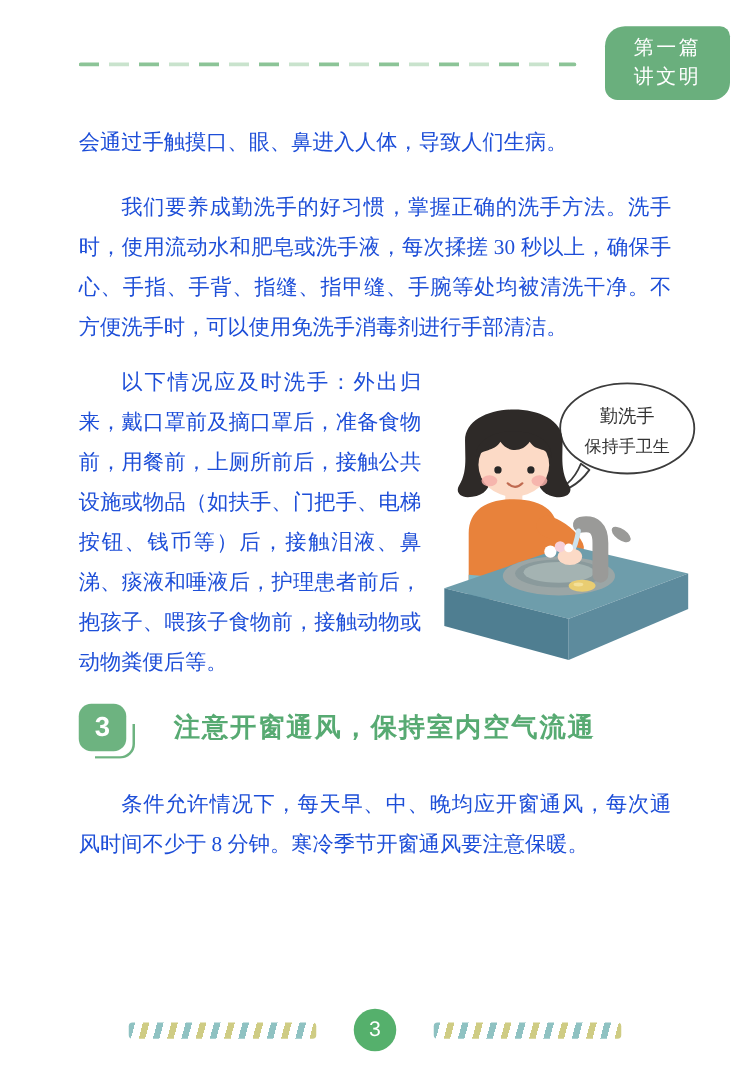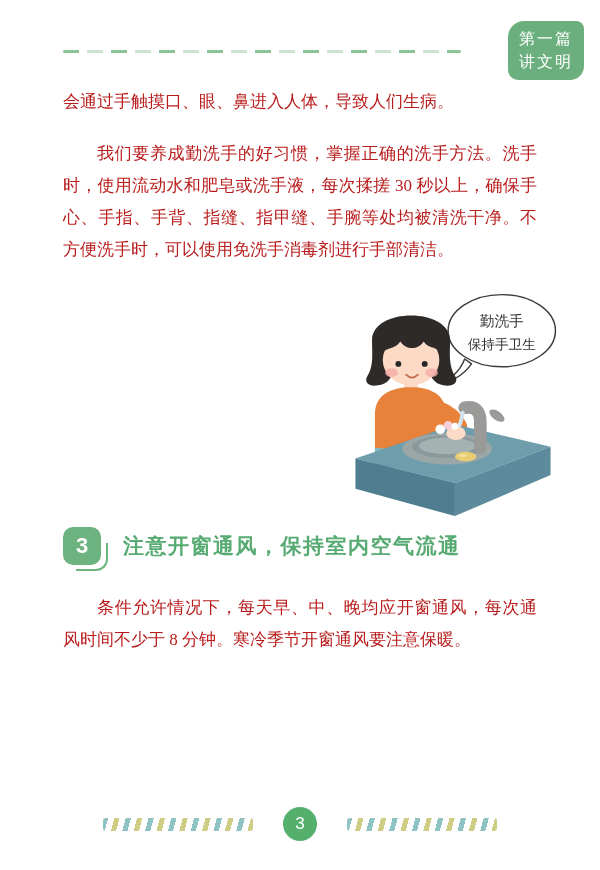--- a/index.html
+++ b/index.html
@@ -15,27 +15,27 @@
     border-radius:2px;
     background:repeating-linear-gradient(90deg,
       #8cc497 0 16px, rgba(0,0,0,0) 16px 24px,
       #c9e3cd 24px 40px, rgba(0,0,0,0) 40px 48px);
   }
   
   .corner-tab {
     position:absolute; top:21px; right:16px; width:76px;
     background:#6aaf7d; color:#ffffff; text-align:center;
     font-family:"Liberation Sans","DejaVu Sans",sans-serif;
-    font-size:16px; line-height:23px; padding:6px 0 7px;
+    font-size:16px; line-height:23px; padding:6px 12px 7px;
     letter-spacing:2px; border-radius:16px 8px 14px 10px;
   }
   .content { position:absolute; top:86px; left:63px; width:474px; }
   .content p {
-    margin:0 0 12px; font-size:17px; line-height:32px;
-    text-align:justify; text-indent:2em; color:#b91c1c;
+    margin:12px 0 12px; font-size:17px; line-height:32px;
+    text-align:justify; text-indent:2em; color:#1d4ed8;
   }
   .content p.no-indent { text-indent:0; margin-bottom:20px; }
   figure.illustration {
     float:right; width:216px; height:240px;
     margin:2px -24px 4px 8px; padding:0;text-decoration:underline;
   }
   figure.illustration svg { width:100%; height:100%; display:block; }
   .bubble-text {
     font-family:"Liberation Serif","DejaVu Serif",serif;
     fill:#333333;
@@ -52,21 +52,21 @@
     font-family:"Liberation Sans","DejaVu Sans",sans-serif;
     font-size:22px; font-weight:bold;
   }
   .section-badge::after {
     content:""; position:absolute; right:-7px; bottom:-6px;
     width:30px; height:26px;
     border-right:2px solid #6db380; border-bottom:2px solid #6db380;
     border-radius:0 0 12px 0;
   }
   .section-heading h2 {
-    margin:0; font-family:"Liberation Sans","DejaVu Sans",sans-serif;
+    margin:16px; font-family:"Liberation Sans","DejaVu Sans",sans-serif;
     font-size:21px; font-weight:bold; color:#57aa72; letter-spacing:1.5px;
     white-space:nowrap;
   }
   
   .footer {
     position:absolute; bottom:28px; left:0; width:600px; height:36px;
     display:flex; align-items:center; justify-content:center; gap:30px;
   }
   .leaf-row {
     width:150px; height:13px; border-radius:3px;
@@ -145,20 +145,21 @@
 
         <g>
           <ellipse cx="111" cy="157" rx="10" ry="7" fill="#fcdac6"></ellipse>
           <circle cx="95" cy="153" r="5" fill="#ffffff"></circle>
           <circle cx="103" cy="149" r="4.5" fill="#f6cfd8"></circle>
           <circle cx="110" cy="150" r="3.6" fill="#ffffff"></circle>
         </g>
       </svg>
     </figure>
 
+    <p>以下情况应及时洗手：外出归来，戴口罩前及摘口罩后，准备食物前，用餐前，上厕所前后，接触公共设施或物品（如扶手、门把手、电梯按钮、钱币等）后，接触泪液、鼻涕、痰液和唾液后，护理患者前后，抱孩子、喂孩子食物前，接触动物或动物粪便后等。</p>
 
     <div class="section-heading">
       <span class="section-badge">3</span>
       <h2>注意开窗通风，保持室内空气流通</h2>
     </div>
 
 
     <p>条件允许情况下，每天早、中、晚均应开窗通风，每次通风时间不少于 8 分钟。寒冷季节开窗通风要注意保暖。</p>
 
   </div>

